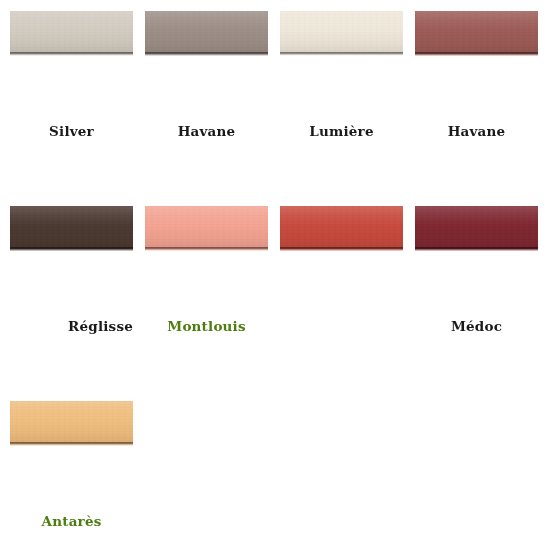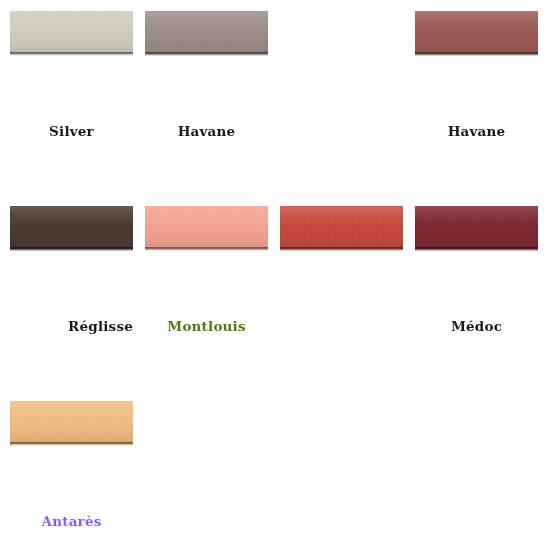--- a/index.html
+++ b/index.html
@@ -147,20 +147,29 @@
     </div>
     <div class="swatch-cell row-0 col-1">
       <div class="swatch-chip" style="background: rgb(156, 142, 135);">
         <div class="chip-face" style="background: rgb(156, 142, 135);"></div>
         <div class="chip-grain"></div>
         <div class="chip-sheen"></div>
         <div class="chip-edge"></div>
       </div>
       <div class="swatch-label" style="color: rgb(26, 26, 26);">Havane</div>
     </div>
+    <div class="swatch-cell row-0 col-2">
+      <div class="swatch-chip" style="background: rgb(239, 232, 218);">
+        <div class="chip-face" style="background: rgb(239, 232, 218);"></div>
+        <div class="chip-grain"></div>
+        <div class="chip-sheen"></div>
+        <div class="chip-edge"></div>
+      </div>
+      <div class="swatch-label" style="color: rgb(26, 26, 26);">Lumière</div>
+    </div>
     <div class="swatch-cell row-0 col-3">
       <div class="swatch-chip" style="background: rgb(156, 90, 85);">
         <div class="chip-face" style="background: rgb(156, 90, 85);"></div>
         <div class="chip-grain"></div>
         <div class="chip-sheen"></div>
         <div class="chip-edge"></div>
       </div>
       <div class="swatch-label" style="color: rgb(26, 26, 26);">Havane</div>
     </div>
     <div class="swatch-cell row-1 col-0">
@@ -198,15 +207,15 @@
       </div>
       <div class="swatch-label" style="color: rgb(26, 26, 26);">Médoc</div>
     </div>
     <div class="swatch-cell row-2 col-0">
       <div class="swatch-chip" style="background: rgb(240, 189, 126);">
         <div class="chip-face" style="background: rgb(240, 189, 126);"></div>
         <div class="chip-grain"></div>
         <div class="chip-sheen"></div>
         <div class="chip-edge"></div>
       </div>
-      <div class="swatch-label" style="color: #8b5cf6;">Antarès</div>
+      <div class="swatch-label" style="color: #4d7c0f;">Antarès</div>
     </div>
   </div>
 
 </body></html>

